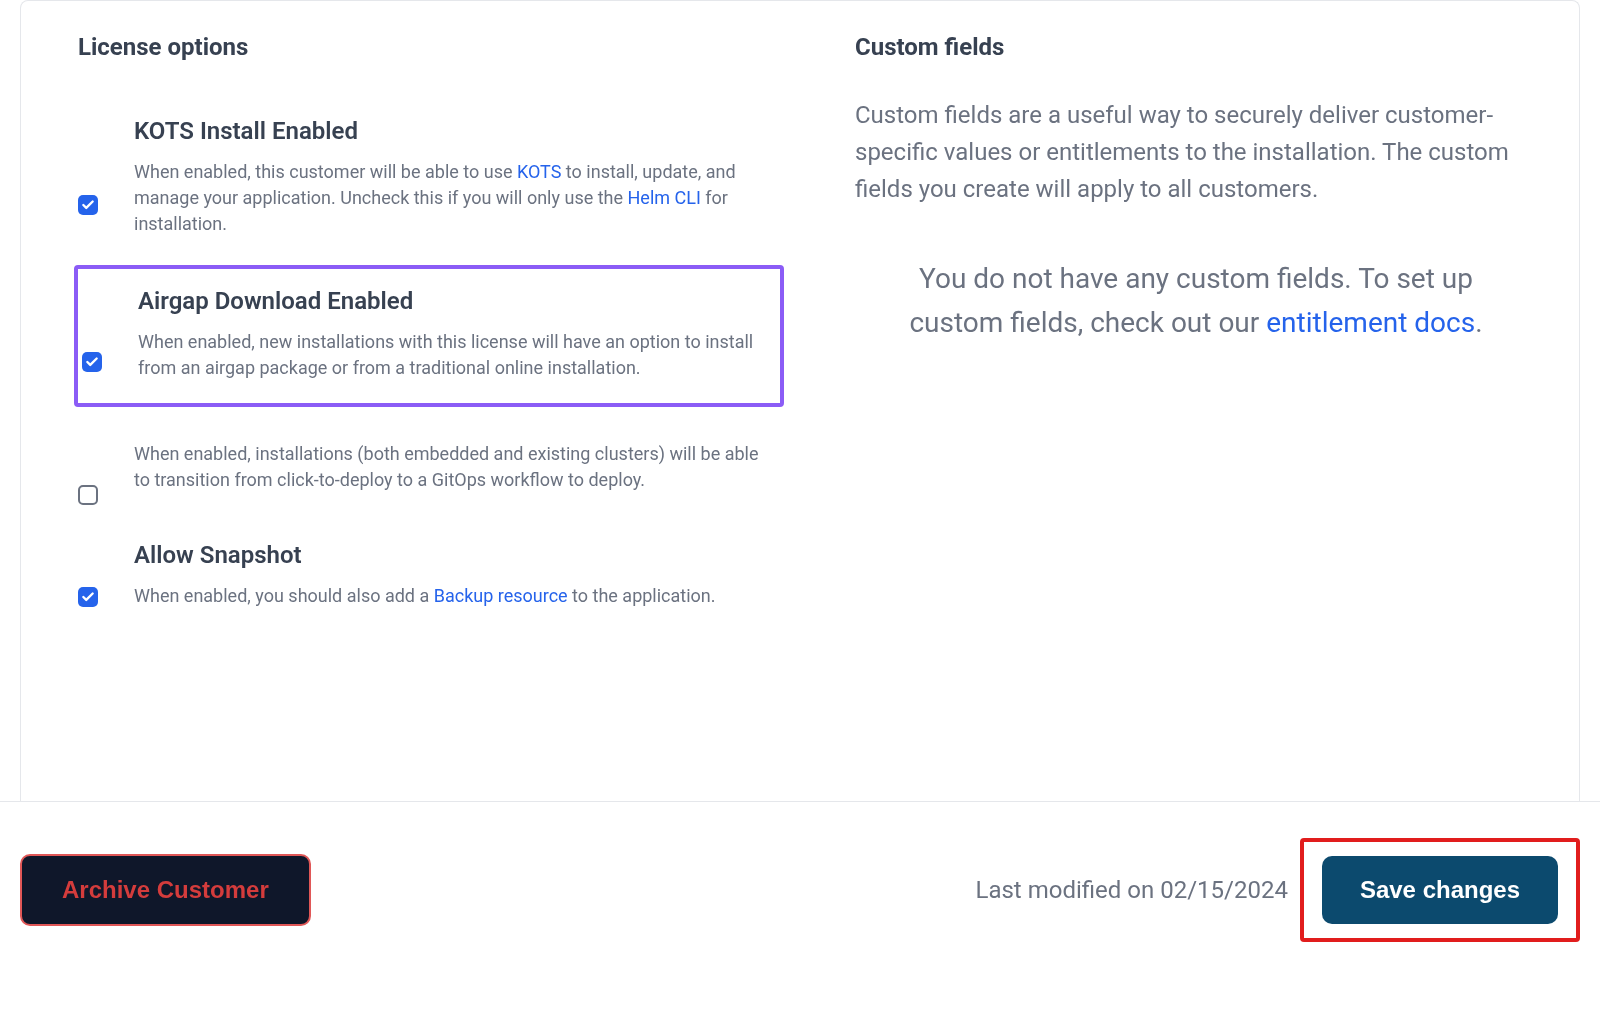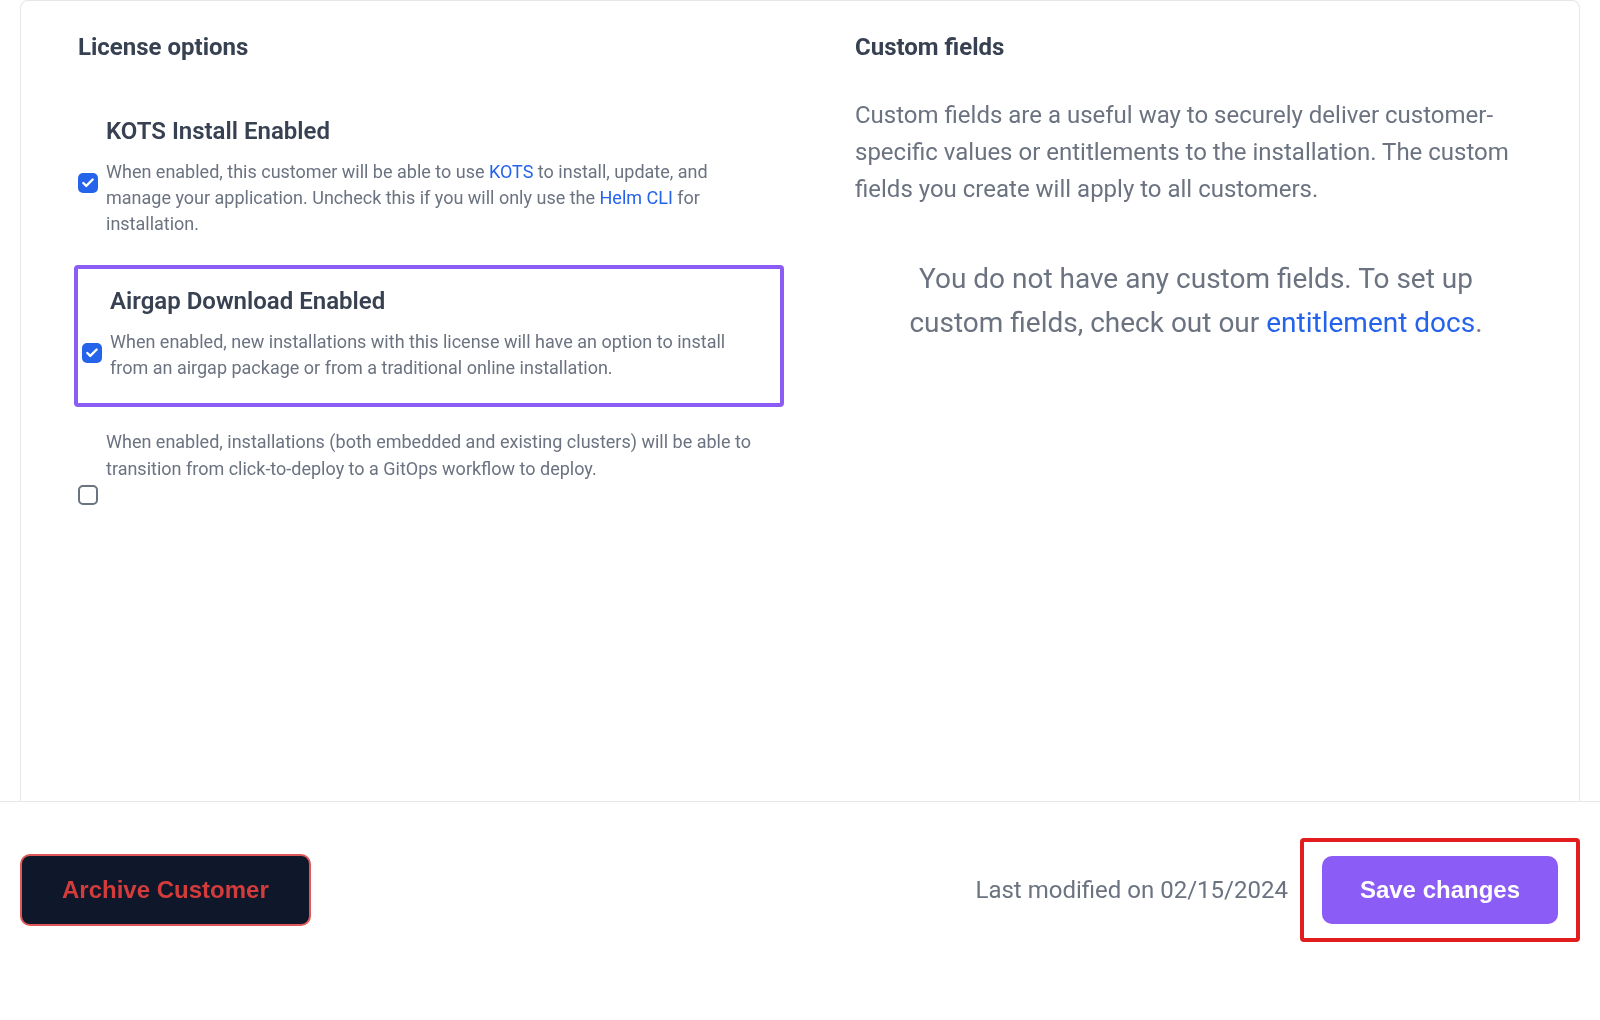--- a/index.html
+++ b/index.html
@@ -40,22 +40,22 @@
     margin-bottom: 52px;
   }
   .section-title-cf {
     font-size: 24px;
     font-weight: 700;
     color: #374151;
     margin-bottom: 36px;
   }
   .option {
     display: flex;
-    align-items: flex-start;
-    gap: 8px;
+    align-items: center;
+    gap: 36px;
     padding: 4px 0 32px 0;
   }
   .option.highlight {
     border: 4px solid #8b5cf6;
     border-radius: 4px;
     padding: 18px 20px 22px 0;
     margin: -4px -24px 18px -4px;
   }
   .chk {
     flex: 0 0 20px;
@@ -130,21 +130,21 @@
   .last-mod {
     font-size: 24px;
     color: #6b7280;
   }
   .save-wrap {
     border: 4px solid #e11d1d;
     padding: 14px 18px;
     border-radius: 4px;
   }
   .save-btn {
-    background: #8b5cf6;
+    background: #0c4a6e;
     color: #fff;
     border: none;
     font-size: 24px;
     font-weight: 700;
     padding: 20px 38px;
     border-radius: 10px;
     cursor: pointer;
   }
 </style>
 </head>
@@ -182,20 +182,33 @@
         </div>
       </div>
 
       <div class="option">
         <div class="chk unchecked"></div>
         <div class="opt-body">
           <div class="opt-desc">When enabled, installations (both embedded and existing clusters) will be able to transition from click-to-deploy to a GitOps workflow to deploy.</div>
         </div>
       </div>
 
+      <div class="option">
+        <div class="chk" style="margin-top:42px;">
+          <svg viewBox="0 0 24 24" fill="none" stroke="#fff" stroke-width="4" stroke-linecap="round" stroke-linejoin="round">
+              <polyline points="20 6 9 17 4 12"></polyline>
+            </svg>
+        </div>
+        <div class="opt-body">
+          <div class="opt-title">Allow Snapshot</div>
+          <div class="opt-desc">
+            <span>When enabled, you should also add a </span><span class="link">Backup resource</span><span> to the application.</span>
+          </div>
+        </div>
+      </div>
     </div>
 
     <div class="col">
       <div class="section-title-cf">Custom fields</div>
       <div class="cf-intro">Custom fields are a useful way to securely deliver customer-specific values or entitlements to the installation. The custom fields you create will apply to all customers.</div>
       <div class="cf-empty">
         <span>You do not have any custom fields. To set up custom fields, check out our </span><span class="link">entitlement docs</span><span>.</span>
       </div>
     </div>
 

